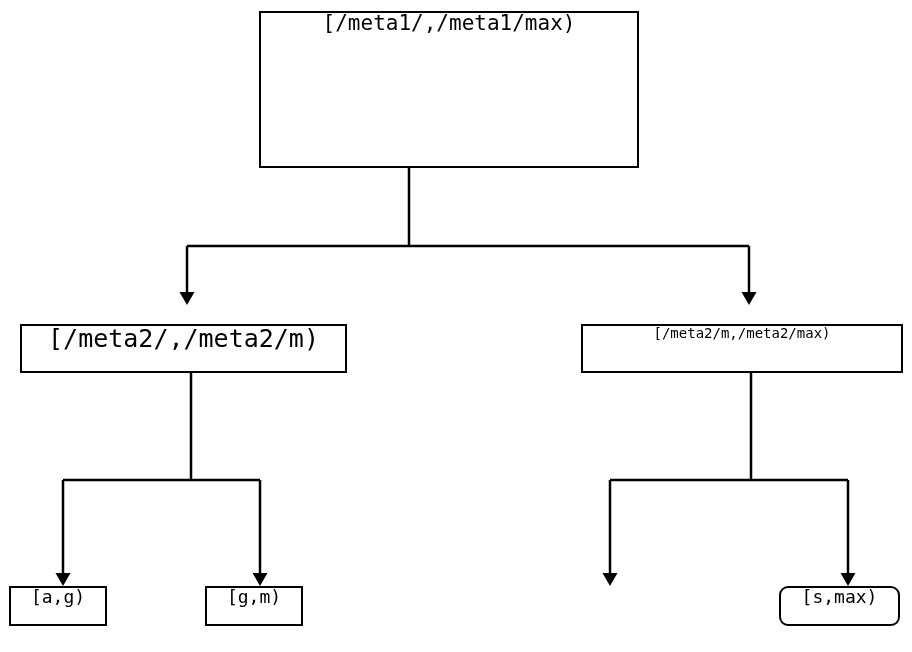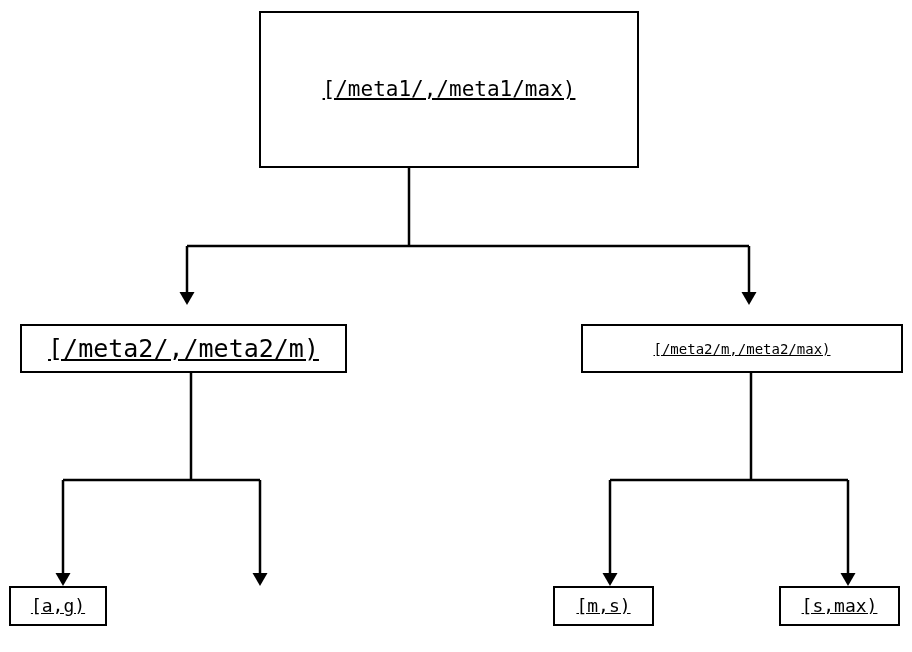--- a/index.html
+++ b/index.html
@@ -22,25 +22,23 @@
     width: 912px;
     height: 652px;
     pointer-events: none;
   }
   .node {
     position: absolute;
     box-sizing: border-box;
     border: 2px solid #000000;
     background: #ffffff;
     display: flex;
-    align-items: center;
     justify-content: center;
     color: #000000;
     white-space: nowrap;
-    text-decoration: underline;
   }
   .node-label {
     display: block;
     line-height: 1;
     letter-spacing: 0px;
   }
 
   
   .node.root {
     left: 259px;
@@ -68,21 +66,21 @@
 
   
   .node.leaf {
     top: 586px;
     height: 40px;
     font-size: 18px;
   }
   .node.leaf-1 { left: 9px;   width: 98px; }
   .node.leaf-2 { left: 205px; width: 98px; }
   .node.leaf-3 { left: 553px; width: 101px; }
-  .node.leaf-4 { left: 779px; width: 121px; }
+  .node.leaf-4 { left: 779px; width: 121px; border-radius: 9px; }
 </style>
 </head>
 <body>
 
 <div id="canvas">
 
   <svg id="edges" width="912" height="652" viewBox="0 0 912 652" xmlns="http://www.w3.org/2000/svg">
 
     <g>
       <path d="M 409 168 L 409 246" stroke="#000000" stroke-width="2.5" fill="none"></path>
@@ -122,22 +120,22 @@
   </div>
 
   <div class="node mid-right">
     <span class="node-label">[/meta2/m,/meta2/max)</span>
   </div>
 
   <div class="node leaf leaf-1">
     <span class="node-label">[a,g)</span>
   </div>
 
+  <div class="node leaf leaf-2">
+    <span class="node-label">[g,m)</span>
+  </div>
 
-  <div class="node leaf leaf-3">
-    <span class="node-label">[m,s)</span>
-  </div>
 
   <div class="node leaf leaf-4">
     <span class="node-label">[s,max)</span>
   </div>
 
 </div>
 
 </body></html>

